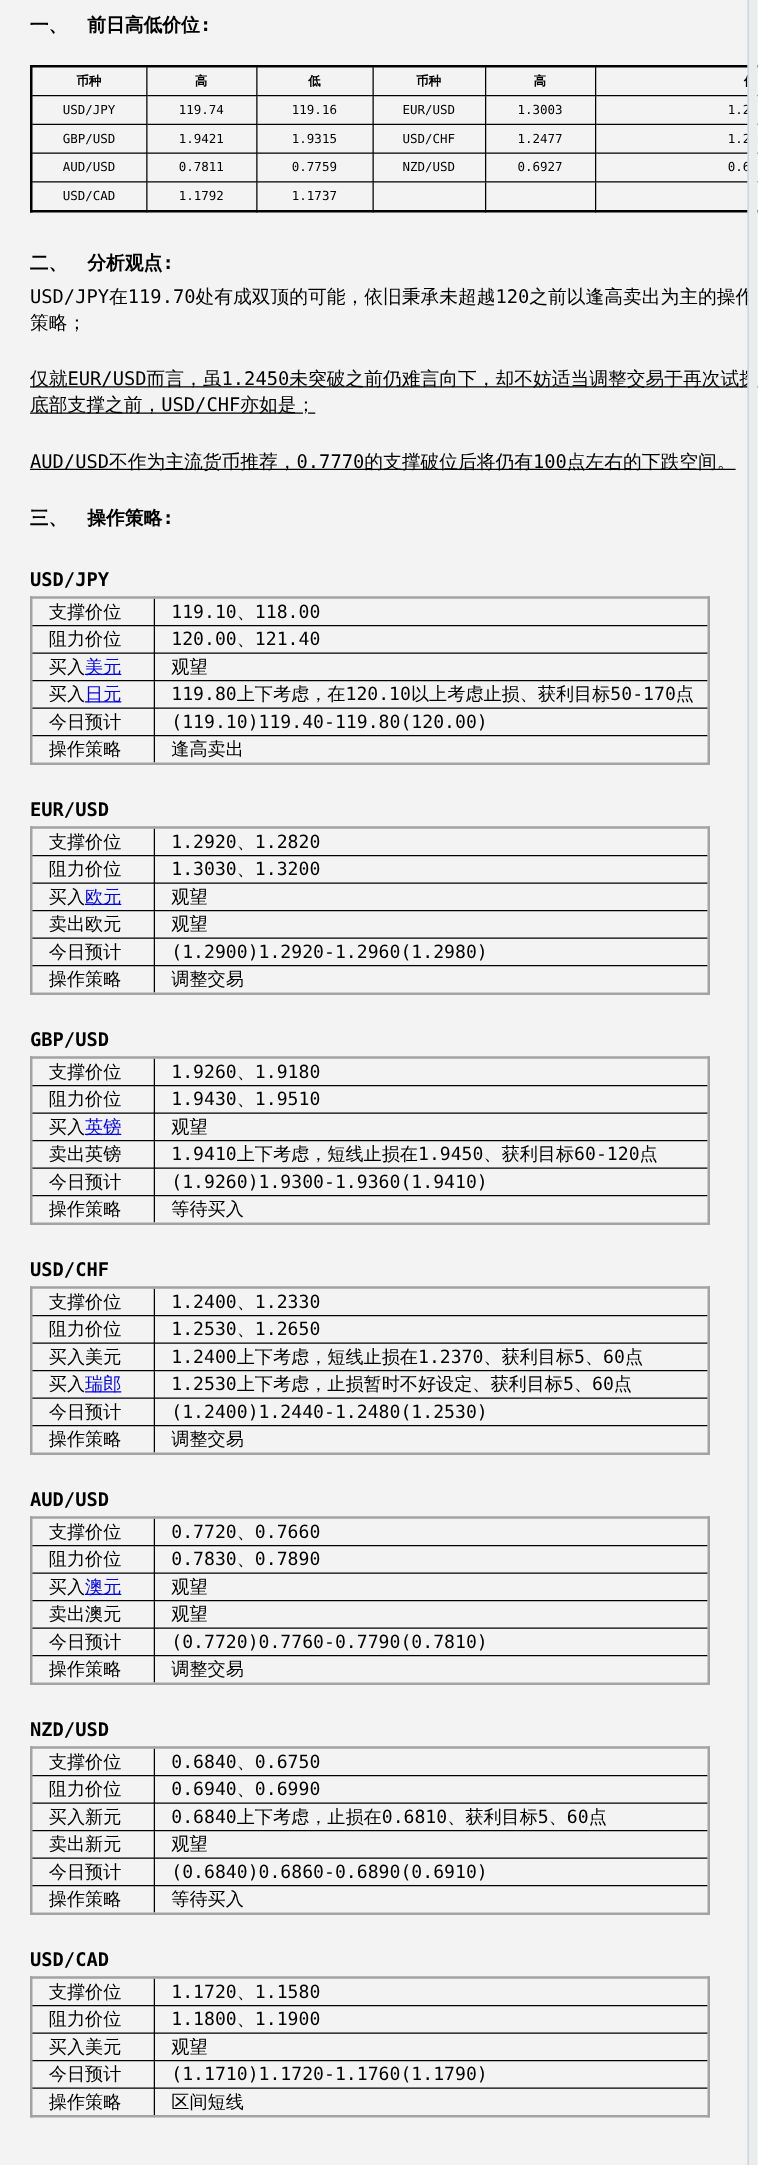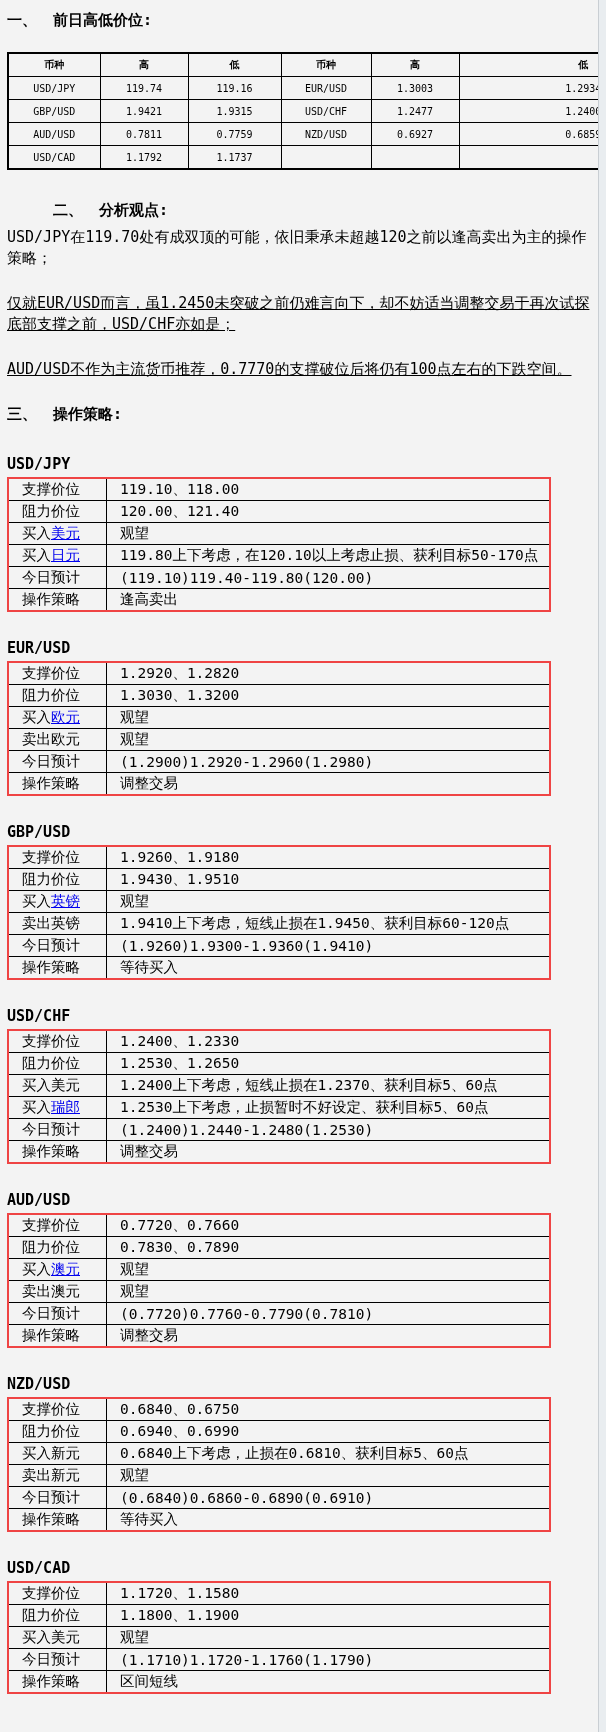--- a/index.html
+++ b/index.html
@@ -2,45 +2,45 @@
 <html><head>
 <meta charset="utf-8">
 <style>
   html,body{margin:0;padding:0;}
   body{
     width:606px;height:1732px;overflow:hidden;position:relative;
     background:#f3f3f3;color:#000;
     font-family:"DejaVu Sans Mono","DejaVu Sans",monospace;
     font-size:15px;
   }
-  .content{padding:12px 0 0 7px;}
+  .content{padding:12px 0 0 24px;}
   .sec-head{font-weight:bold;font-size:15px;line-height:16px;}
   .sec-num{display:inline-block;width:46px;}
-  .sec2{margin-top:32px;margin-left:46px;}
+  .sec2{margin-top:32px;}
   .sec3{margin-top:26px;}
 
   table.price{
     border-collapse:collapse;table-layout:fixed;width:700px;
     margin-top:24px;border:2px solid #000;
   }
   table.price th,table.price td{
     border:1px solid #000;height:22px;padding:0;
     text-align:center;font-size:10px;white-space:nowrap;overflow:hidden;
   }
   table.price th{font-weight:bold;}
 
   .para{margin:9px 0 0 0;width:585px;line-height:21px;}
   .para.pgap{margin-top:24px;text-decoration:underline;}
 
   .pair-name{font-weight:bold;font-size:15px;line-height:16px;margin-top:28px;}
   .pair-name.first{margin-top:34px;}
 
   table.strat{
     border-collapse:collapse;table-layout:fixed;width:544px;
-    margin-top:5px;border:2px solid #ef4444;
+    margin-top:5px;border:2px solid #a3a3a3;
   }
   table.strat td{
     border:1px solid #000;height:21px;padding:0 2px 0 13px;
     font-size:14.5px;white-space:nowrap;overflow:hidden;text-align:left;
   }
   table.strat td.lbl{width:82px;}
 
   a.lnk{color:#0000ee;text-decoration:underline;}
 
   .edge-strip{

